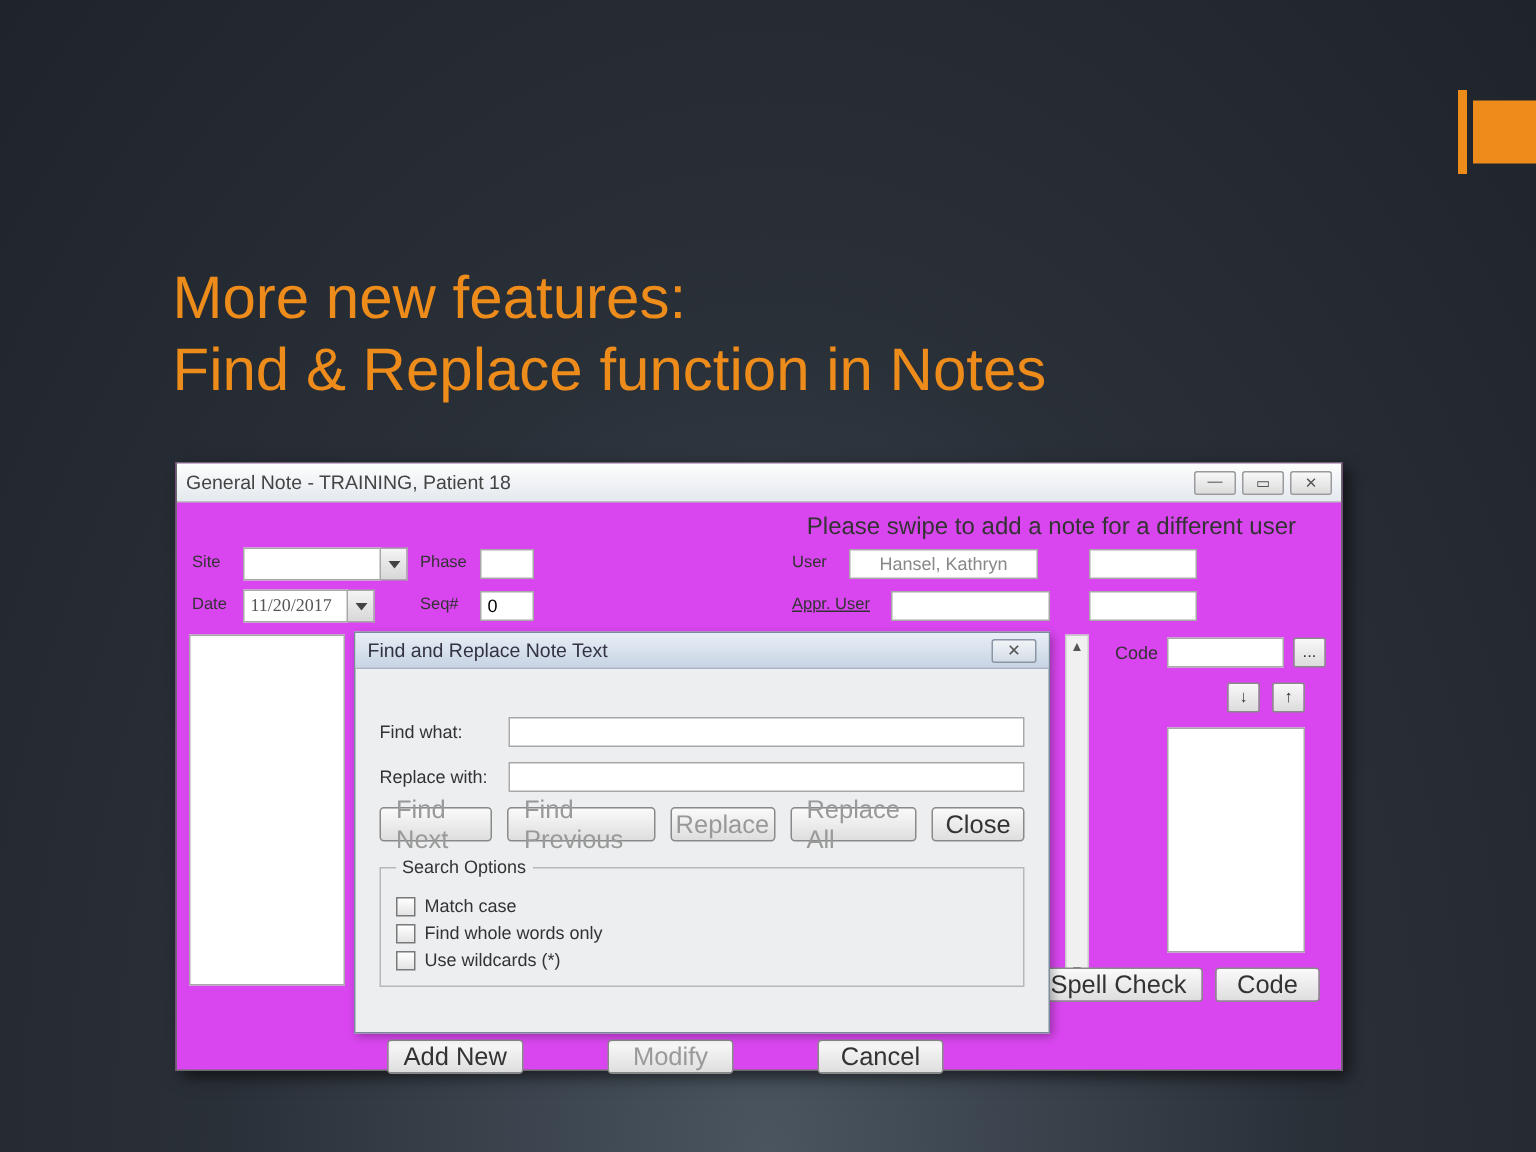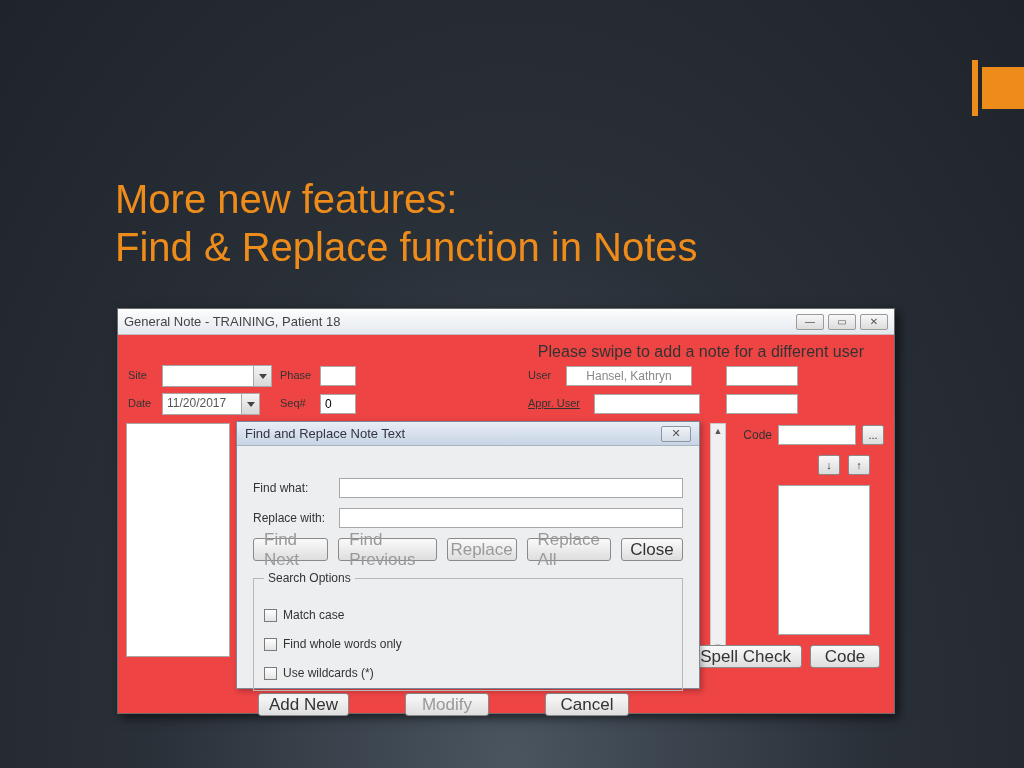--- a/index.html
+++ b/index.html
@@ -15,21 +15,21 @@
   }
   .accent-bar { width: 6px; height: 56px; background: #ed8c1a; margin-right: 4px; }
   .accent-square { width: 42px; height: 42px; background: #ed8c1a; }
   .slide-title {
     position: absolute; left: 115px; top: 175px;
     font-size: 40px; font-weight: 400; color: #ed8c1a; line-height: 1.2;
   }
   .app-window {
     position: absolute; left: 117px; top: 308px;
     width: 778px; height: 406px;
-    background: #ef4444; border: 1px solid #6a6a6a;
+    background: #d946ef; border: 1px solid #6a6a6a;
     box-shadow: 4px 4px 10px rgba(0,0,0,0.6);
     font-size: 12px; color: #333;
   }
   .titlebar {
     height: 26px; background: linear-gradient(#fdfdfd, #e4e9ef);
     display: flex; align-items: center; padding: 0 6px;
     border-bottom: 1px solid #c0c0c0;
   }
   .titlebar-text { flex: 1; color: #444; font-size: 13px; }
   .winbtn {
@@ -89,21 +89,21 @@
     border: 1px solid #8a8a8a; border-radius: 3px;
     background: linear-gradient(#fafafa,#dedede);
     font-size: 17px; color: #333; display: flex; align-items: center; justify-content: center;
     cursor: pointer;
   }
   .btn.disabled { color: #999; }
   fieldset {
     border: 1px solid #b8b8b8; padding: 8px 10px 10px 10px; font-size: 12px;
   }
   fieldset legend { padding: 0 4px; font-size: 12px; color: #333; }
-  .chk-row { display: flex; align-items: center; gap: 6px; margin-top: 15px; }
+  .chk-row { display: flex; align-items: center; gap: 6px; margin-top: 4px; }
   .chk { width: 13px; height: 13px; border: 1px solid #7a7a7a; background: linear-gradient(#fff,#e4e4e4); }
   .code-row { position: absolute; right: 10px; top: 116px; display: flex; align-items: center; gap: 6px; }
   .small-btn {
     width: 22px; height: 20px; border: 1px solid #8a8a8a; border-radius: 2px;
     background: linear-gradient(#f8f8f8,#dcdcdc);
     display: flex; align-items: center; justify-content: center; font-size: 11px;
   }
   .arrow-btn-row { position: absolute; right: 24px; top: 146px; display: flex; gap: 8px; }
   .side-panel {
     position: absolute; right: 24px; top: 176px; width: 92px; height: 150px;
@@ -148,21 +148,21 @@
     <div class="combo-box"></div>
     <div class="combo-btn">
         <div class="arrow-down"></div>
       </div>
   </div>
 
   <span class="label" style="left:162px; top:60px;">Phase</span>
   <input class="field" style="left: 202px; top: 57px; width: 36px;">
 
   <span class="label" style="left:10px; top:88px;">Date</span>
-  <div class="combo" style="left:44px; top:84px; width:98px;">
+  <div class="combo" style="left:44px; top:84px; width:88px;font-family:Liberation Serif, serif;">
     <div class="combo-box">11/20/2017</div>
     <div class="combo-btn">
         <div class="arrow-down"></div>
       </div>
   </div>
 
   <span class="label" style="left:162px; top:88px;">Seq#</span>
   <input class="field" style="left: 202px; top: 85px; width: 36px;" value="0">
 
   <span class="label" style="left:410px; top:60px;">User</span>

